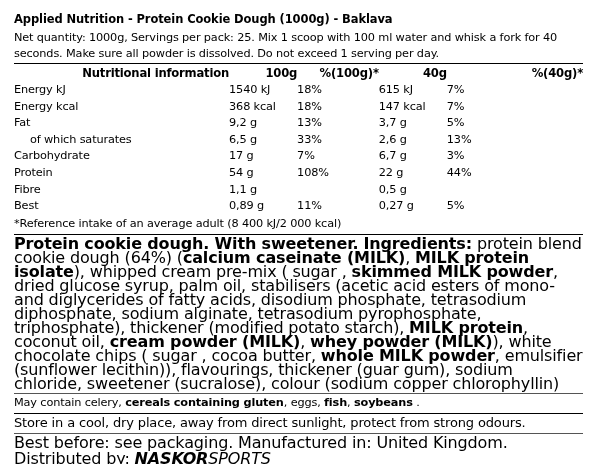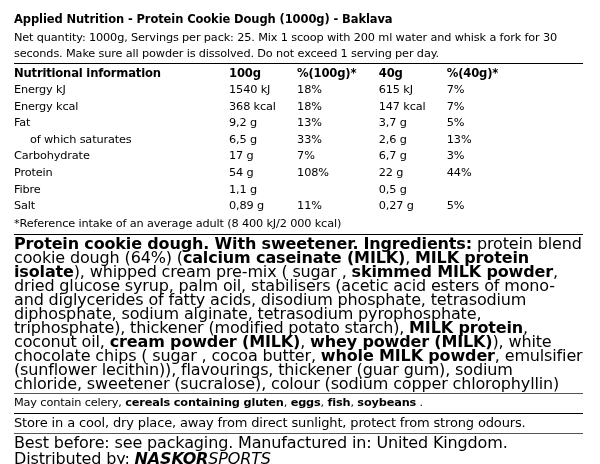--- a/index.html
+++ b/index.html
@@ -59,20 +59,21 @@
     vertical-align: baseline;
     line-height: 16.6px;
     font-weight: normal;
     white-space: nowrap;
   }
   table.nutri thead th {
     font-weight: bold;
     font-size: 11.6px;
     line-height: 17px;
     letter-spacing: -0.2px;
+    text-align: right;
   }
   col.c-name { width: 158px; }
   col.c-v100 { width: 50px; }
   col.c-p100 { width: 60px; }
   col.c-v40  { width: 50px; }
   col.c-p40  { width: 100px; }
   .indent { padding-left: 16px !important; }
 
   .refnote {
     font-size: 11.3px;
@@ -116,21 +117,21 @@
   }
   .addr { letter-spacing: -0.2px; }
 </style>
 </head>
 <body>
 
 <div class="label">
 
   <div class="title">Applied Nutrition - Protein Cookie Dough (1000g) - Baklava</div>
 
-  <div class="intro">Net quantity: 1000g, Servings per pack: 25. Mix 1 scoop with 200 ml water and whisk a fork for 30 seconds. Make sure all powder is dissolved. Do not exceed 1 serving per day.</div>
+  <div class="intro">Net quantity: 1000g, Servings per pack: 25. Mix 1 scoop with 100 ml water and whisk a fork for 40 seconds. Make sure all powder is dissolved. Do not exceed 1 serving per day.</div>
 
   <hr class="rule">
 
   <table class="nutri">
     <colgroup>
       <col class="c-name">
         <col class="c-v100">
         <col class="c-p100">
         <col class="c-v40">
         <col class="c-p40">
@@ -188,38 +189,38 @@
           <td>44%</td>
         </tr>
         <tr>
           <td>Fibre</td>
           <td>1,1 g</td>
           <td></td>
           <td>0,5 g</td>
           <td></td>
         </tr>
         <tr>
-          <td>Salt</td>
+          <td>Best</td>
           <td>0,89 g</td>
           <td>11%</td>
           <td>0,27 g</td>
           <td>5%</td>
         </tr>
       </tbody>
   </table>
 
   <div class="refnote">*Reference intake of an average adult (8 400 kJ/2 000 kcal)</div>
 
   <hr class="rule">
 
   <div class="ingredients"><span style="font-weight: bold;">Protein cookie dough. With sweetener.</span><span> </span><span style="font-weight: bold;">Ingredients:</span><span>  protein blend cookie dough (64%) (</span><span style="font-weight: bold;">calcium caseinate (MILK)</span><span>, </span><span style="font-weight: bold;">MILK protein isolate</span><span>), whipped cream pre-mix ( sugar , </span><span style="font-weight: bold;">skimmed MILK powder</span><span>, dried glucose syrup, palm oil, stabilisers (acetic acid esters of mono- and diglycerides of fatty acids, disodium phosphate, tetrasodium diphosphate, sodium alginate, tetrasodium pyrophosphate, triphosphate), thickener (modified potato starch), </span><span style="font-weight: bold;">MILK protein</span><span>, coconut oil, </span><span style="font-weight: bold;">cream powder (MILK)</span><span>, </span><span style="font-weight: bold;">whey powder (MILK)</span><span>), white chocolate chips ( sugar , cocoa butter, </span><span style="font-weight: bold;">whole MILK powder</span><span>, emulsifier (sunflower lecithin)), flavourings, thickener (guar gum), sodium chloride, sweetener (sucralose), colour (sodium copper chlorophyllin)</span></div>
 
   <hr class="rule-thin">
 
-  <div class="maycontain"><span>May contain </span><span style="font-weight: normal;">celery</span><span>, </span><span style="font-weight: bold;">cereals containing gluten</span><span>, </span><span style="font-weight: bold;">eggs</span><span>, </span><span style="font-weight: bold;">fish</span><span>, </span><span style="font-weight: bold;">soybeans</span><span> .</span></div>
+  <div class="maycontain"><span>May contain </span><span style="font-weight: normal;">celery</span><span>, </span><span style="font-weight: bold;">cereals containing gluten</span><span>, </span><span style="font-weight: normal;">eggs</span><span>, </span><span style="font-weight: bold;">fish</span><span>, </span><span style="font-weight: bold;">soybeans</span><span> .</span></div>
 
   <hr class="rule">
 
   <div class="storage">Store in a cool, dry place, away from direct sunlight, protect from strong odours.</div>
 
   <hr class="rule-thin">
 
   <div class="footer">
     <span>Best before: see packaging. Manufactured in: United Kingdom. Distributed by: </span><span class="brand-bold">NASKOR</span><span class="brand-light">SPORTS</span>
   </div>

